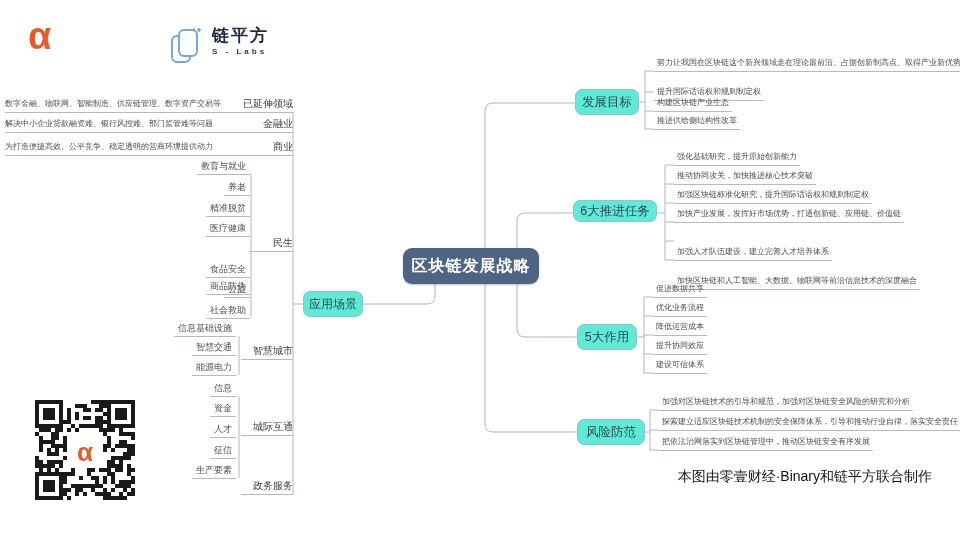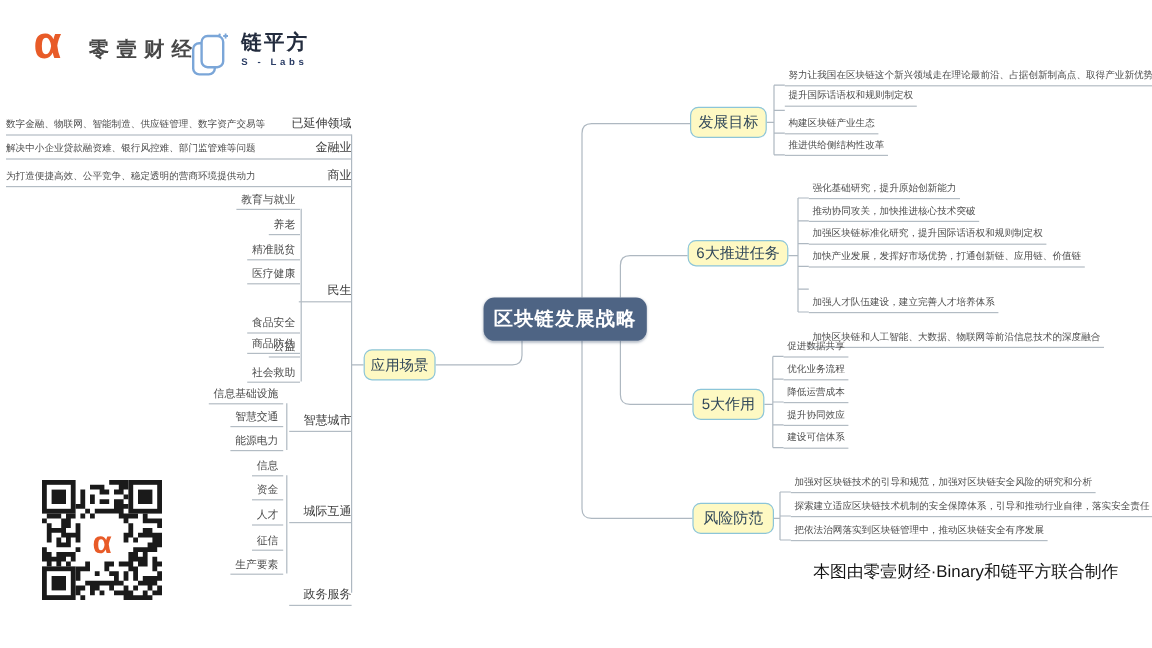--- a/index.html
+++ b/index.html
@@ -3,27 +3,27 @@
 <meta charset="utf-8">
 <style>
   html,body{margin:0;padding:0;background:#ffffff;}
   #stage{position:relative;width:960px;height:540px;background:#ffffff;overflow:hidden;
          font-family:"Liberation Sans","DejaVu Sans",sans-serif;}
   svg.wires{position:absolute;left:0;top:0;pointer-events:none;}
 
   
   .alpha-glyph{position:absolute;left:28px;top:16px;font-size:38px;font-weight:bold;color:#e85b28;line-height:40px;}
   .brand1{position:absolute;left:74px;top:30px;font-size:17px;font-weight:bold;color:#474747;letter-spacing:6px;}
-  .slabs{position:absolute;left:159px;top:26px;display:flex;align-items:flex-start;}
+  .slabs{position:absolute;left:170px;top:26px;display:flex;align-items:flex-start;}
   .slabs-txt{margin-left:8px;}
   .slabs-name{font-size:17px;font-weight:bold;color:#232c3e;letter-spacing:2px;line-height:19px;}
   .slabs-sub{font-size:8px;font-weight:bold;color:#2c3e66;letter-spacing:3px;margin-top:2px;}
 
   
-  .bnode{position:absolute;background:#fef9c3;border:1px solid #8cc5d8;border-radius:7px;
+  .bnode{position:absolute;background:#5eead4;border:1px solid #8cc5d8;border-radius:7px;
          color:#31485a;display:flex;align-items:center;justify-content:center;
          font-size:12.5px;white-space:nowrap;box-sizing:border-box;}
   .cnode{position:absolute;left:403px;top:248px;width:136px;height:36px;background:#4e6484;
          border-radius:9px;color:#ffffff;font-size:16px;font-weight:bold;letter-spacing:1px;
          display:flex;align-items:center;justify-content:center;box-shadow:0 1px 2px rgba(60,80,110,.35);}
 
   
   .leaf{position:absolute;font-size:8px;line-height:12px;color:#4d4d4d;white-space:nowrap;
         padding:0 3px 2px 3px;border-bottom:1px solid #b3bcc4;}
   .leafL{position:absolute;font-size:9px;line-height:13px;color:#4d4d4d;white-space:nowrap;
@@ -56,21 +56,20 @@
       M639 432 H650 M650 410 V450 M650 410 H659 M650 430 H659 M650 450 H659
       M435 284 V296 Q435 304 427 304 H363
       M303 304 H293
       M293 112 V494
       M251 174 V318
       M239 336 V375
       M239 396 V478"></path>
   </svg>
 
   <div class="alpha-glyph">α</div>
-  <div class="brand1">零壹财经</div>
   <div class="slabs">
     <svg width="34" height="40" viewBox="0 0 34 40">
       <rect x="2" y="10" width="18" height="26" rx="5" fill="none" stroke="#7ba6d8" stroke-width="2"></rect>
       <rect x="9" y="4" width="18" height="26" rx="5" fill="#ffffff" stroke="#7ba6d8" stroke-width="2"></rect>
       <path d="M29 2 l0 4 M27 4 l4 0" stroke="#7ba6d8" stroke-width="1.5"></path>
       <circle cx="24" cy="3" r="1" fill="#7ba6d8"></circle>
     </svg>
     <div class="slabs-txt">
       <div class="slabs-name">链平方</div>
       <div class="slabs-sub">S - Labs</div>
@@ -109,29 +108,29 @@
   <div class="leafL" style="right:724px;top:341px;">智慧交通</div>
   <div class="leafL" style="right:724px;top:361px;">能源电力</div>
 
   <div class="cat" style="top:420px;padding-left:12px;">城际互通</div>
   <div class="leafL" style="right:724px;top:382px;">信息</div>
   <div class="leafL" style="right:724px;top:402px;">资金</div>
   <div class="leafL" style="right:724px;top:423px;">人才</div>
   <div class="leafL" style="right:724px;top:444px;">征信</div>
   <div class="leafL" style="right:724px;top:464px;">生产要素</div>
 
-  <div class="cat" style="top:489px;padding-left:12px;">政务服务</div>
+  <div class="cat" style="top:479px;padding-left:12px;">政务服务</div>
 
   <div class="bnode" style="left:575px;top:89px;width:64px;height:26px;">发展目标</div>
   <div class="bnode" style="left:573px;top:200px;width:84px;height:22px;">6大推进任务</div>
   <div class="bnode" style="left:577px;top:324px;width:60px;height:26px;">5大作用</div>
   <div class="bnode" style="left:577px;top:419px;width:68px;height:26px;">风险防范</div>
 
   <div class="leaf" style="left:654px;top:57px;">努力让我国在区块链这个新兴领域走在理论最前沿、占据创新制高点、取得产业新优势</div>
-  <div class="leaf" style="left:654px;top:74px;">提升国际话语权和规则制定权</div>
+  <div class="leaf" style="left:654px;top:86px;">提升国际话语权和规则制定权</div>
   <div class="leaf" style="left:654px;top:97px;">构建区块链产业生态</div>
   <div class="leaf" style="left:654px;top:115px;">推进供给侧结构性改革</div>
 
   <div class="leaf" style="left:674px;top:151px;">强化基础研究，提升原始创新能力</div>
   <div class="leaf" style="left:674px;top:170px;">推动协同攻关，加快推进核心技术突破</div>
   <div class="leaf" style="left:674px;top:208px;">加快产业发展，发挥好市场优势，打通创新链、应用链、价值链</div>
   <div class="leaf" style="left:674px;top:189px;">加强区块链标准化研究，提升国际话语权和规则制定权</div>
   <div class="leaf" style="left:674px;top:227px;margin-top:48px;">加快区块链和人工智能、大数据、物联网等前沿信息技术的深度融合</div>
   <div class="leaf" style="left:674px;top:246px;">加强人才队伍建设，建立完善人才培养体系</div>
 

